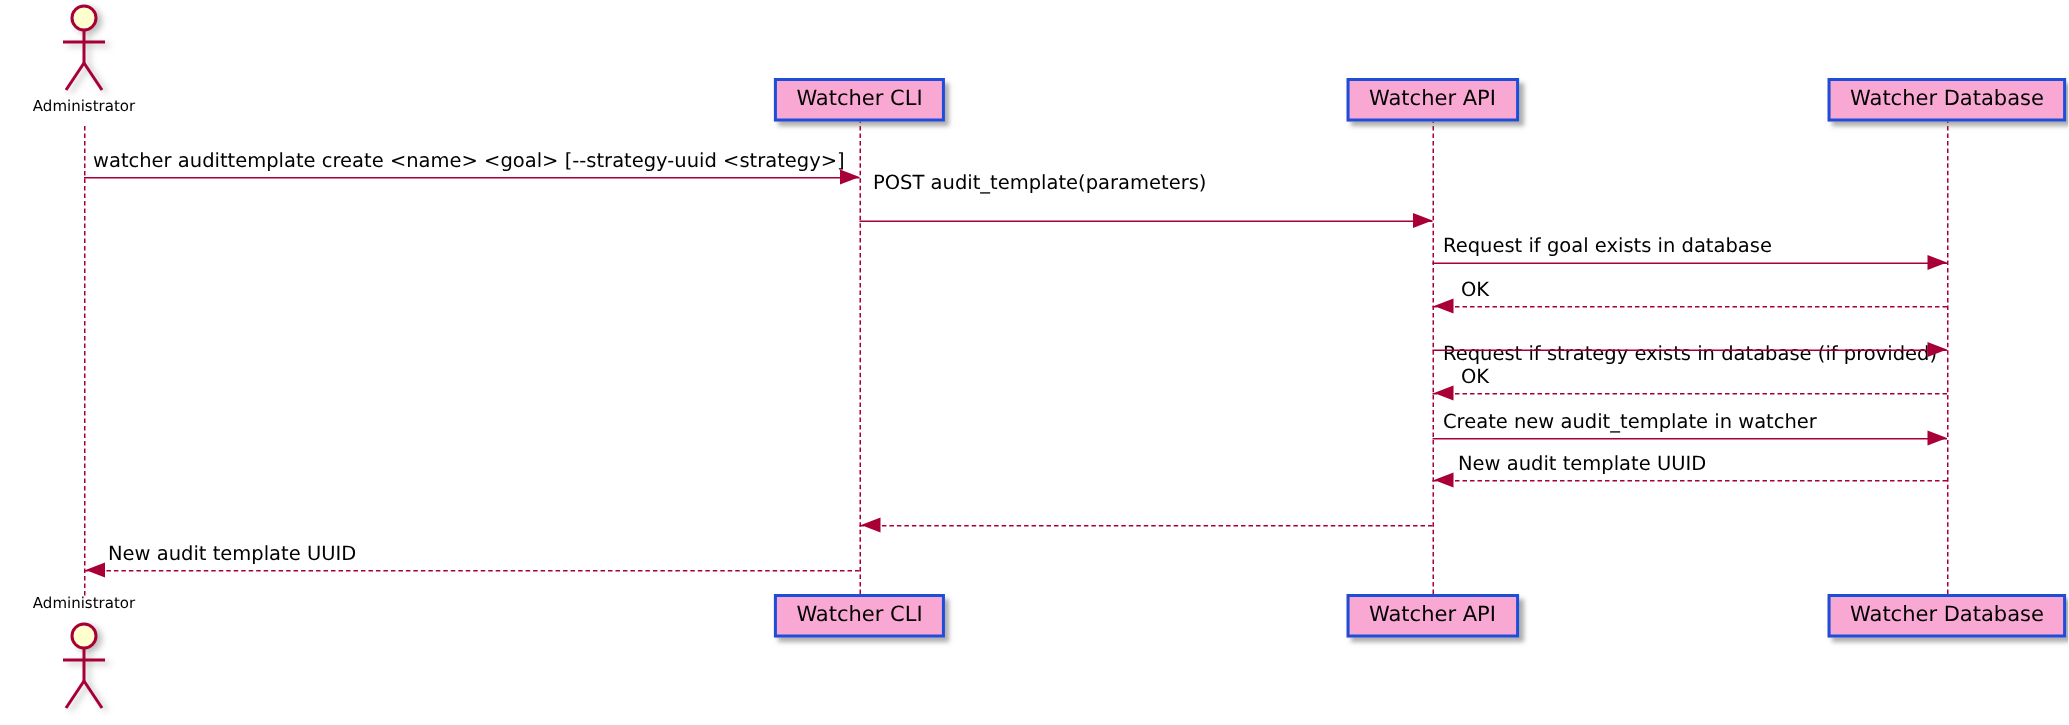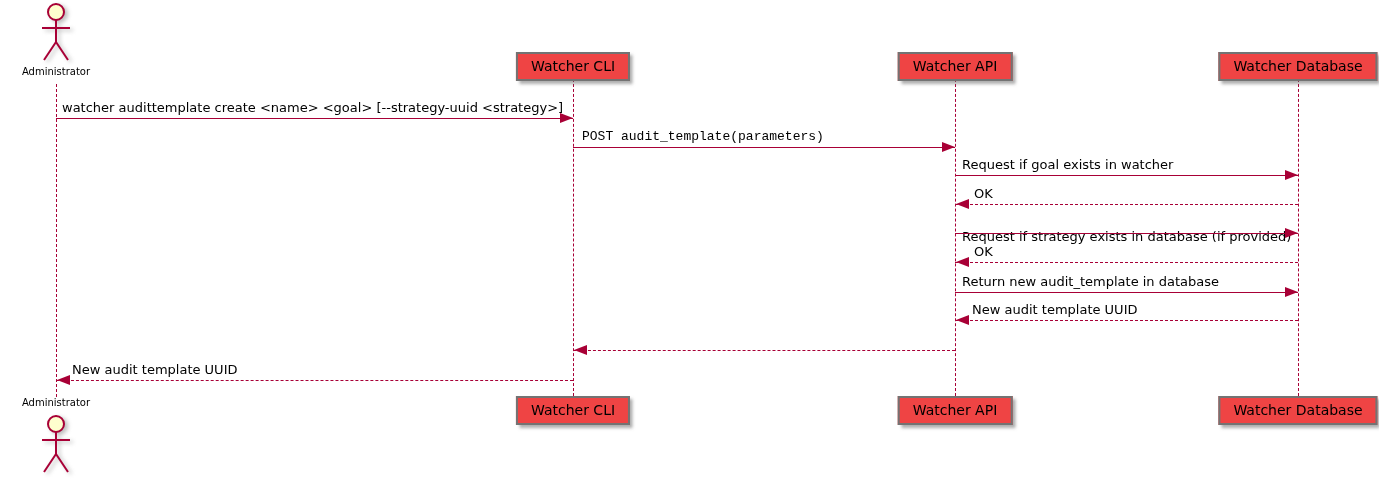--- a/index.html
+++ b/index.html
@@ -13,22 +13,22 @@
     overflow: hidden;
   }
   .lifeline {
     position: absolute;
     width: 0;
     border-left: 1px dashed #A80036;
   }
   .pbox {
     position: absolute;
     transform: translateX(-50%);
-    background: #ef4444;
-    border: 2px solid #737373;
+    background: #f9a8d4;
+    border: 2px solid #1d4ed8;
     padding: 4px 13px;
     font-size: 14px;
     line-height: 17px;
     white-space: nowrap;
     box-shadow: 3px 3px 3px rgba(105,105,105,0.55);
   }
   .msg-line {
     position: absolute;
     height: 0;
     border-top: 1px solid #A80036;
@@ -79,41 +79,41 @@
   <div class="actor-label" style="left:56px; top:66px;">Administrator</div>
 
   <div class="pbox" style="left:573px;  top:52px;">Watcher CLI</div>
   <div class="pbox" style="left:955px;  top:52px;">Watcher API</div>
   <div class="pbox" style="left:1298px; top:52px;">Watcher Database</div>
 
   <div class="msg-label" style="left:62px; top:100px;">watcher audittemplate create &lt;name&gt; &lt;goal&gt; [--strategy-uuid &lt;strategy&gt;]</div>
   <div class="msg-line" style="left:56px; top:118px; width:517px;"></div>
   <div class="ah right" style="left:560px; top:113px;"></div>
 
-  <div class="msg-label" style="left:582px; top:129px;font-family:Liberation Mono, monospace;">POST audit_template(parameters)</div>
+  <div class="msg-label" style="left:582px; top:115px;">POST audit_template(parameters)</div>
   <div class="msg-line" style="left:573px; top:147px; width:382px;"></div>
   <div class="ah right" style="left:942px; top:142px;"></div>
 
-  <div class="msg-label" style="left:962px; top:157px;">Request if goal exists in watcher</div>
+  <div class="msg-label" style="left:962px; top:157px;">Request if goal exists in database</div>
   <div class="msg-line" style="left:955px; top:175px; width:343px;"></div>
   <div class="ah right" style="left:1285px; top:170px;"></div>
 
   <div class="msg-label" style="left:974px; top:186px;">OK</div>
   <div class="msg-line dashed" style="left:955px; top:204px; width:343px;"></div>
   <div class="ah left" style="left:956px; top:199px;"></div>
 
   <div class="msg-label" style="left:962px; top:229px;">Request if strategy exists in database (if provided)</div>
   <div class="msg-line" style="left:955px; top:233px; width:343px;"></div>
   <div class="ah right" style="left:1285px; top:228px;"></div>
 
   <div class="msg-label" style="left:974px; top:244px;">OK</div>
   <div class="msg-line dashed" style="left:955px; top:262px; width:343px;"></div>
   <div class="ah left" style="left:956px; top:257px;"></div>
 
-  <div class="msg-label" style="left:962px; top:274px;">Return new audit_template in database</div>
+  <div class="msg-label" style="left:962px; top:274px;">Create new audit_template in watcher</div>
   <div class="msg-line" style="left:955px; top:292px; width:343px;"></div>
   <div class="ah right" style="left:1285px; top:287px;"></div>
 
   <div class="msg-label" style="left:972px; top:302px;">New audit template UUID</div>
   <div class="msg-line dashed" style="left:955px; top:320px; width:343px;"></div>
   <div class="ah left" style="left:956px; top:315px;"></div>
 
   <div class="msg-line dashed" style="left:573px; top:350px; width:382px;"></div>
   <div class="ah left" style="left:574px; top:345px;"></div>
 

